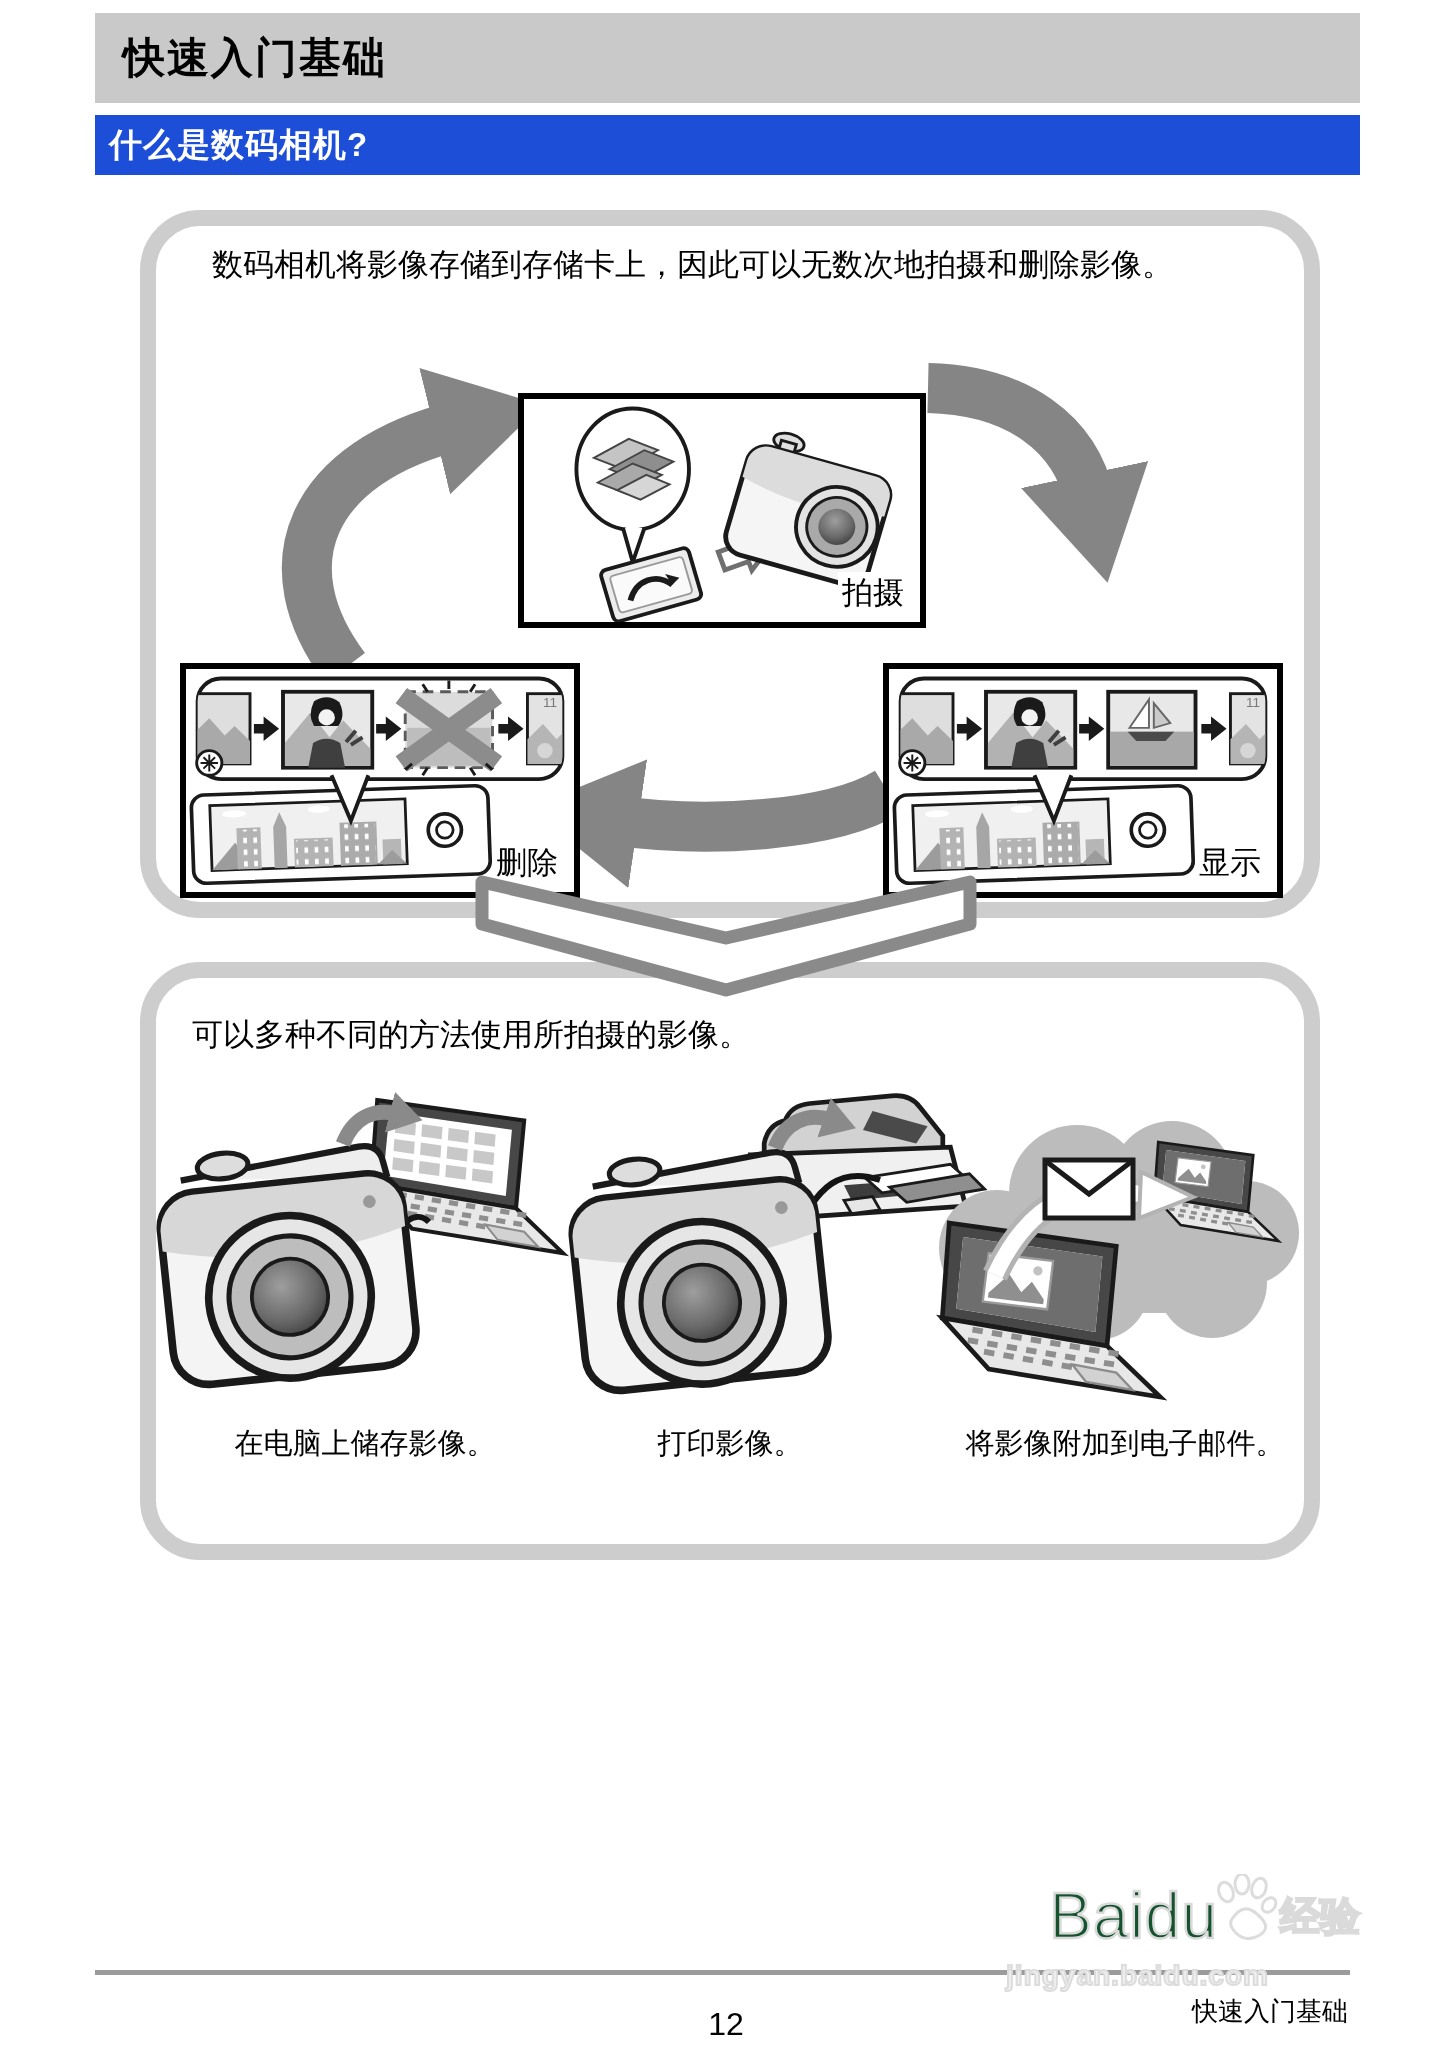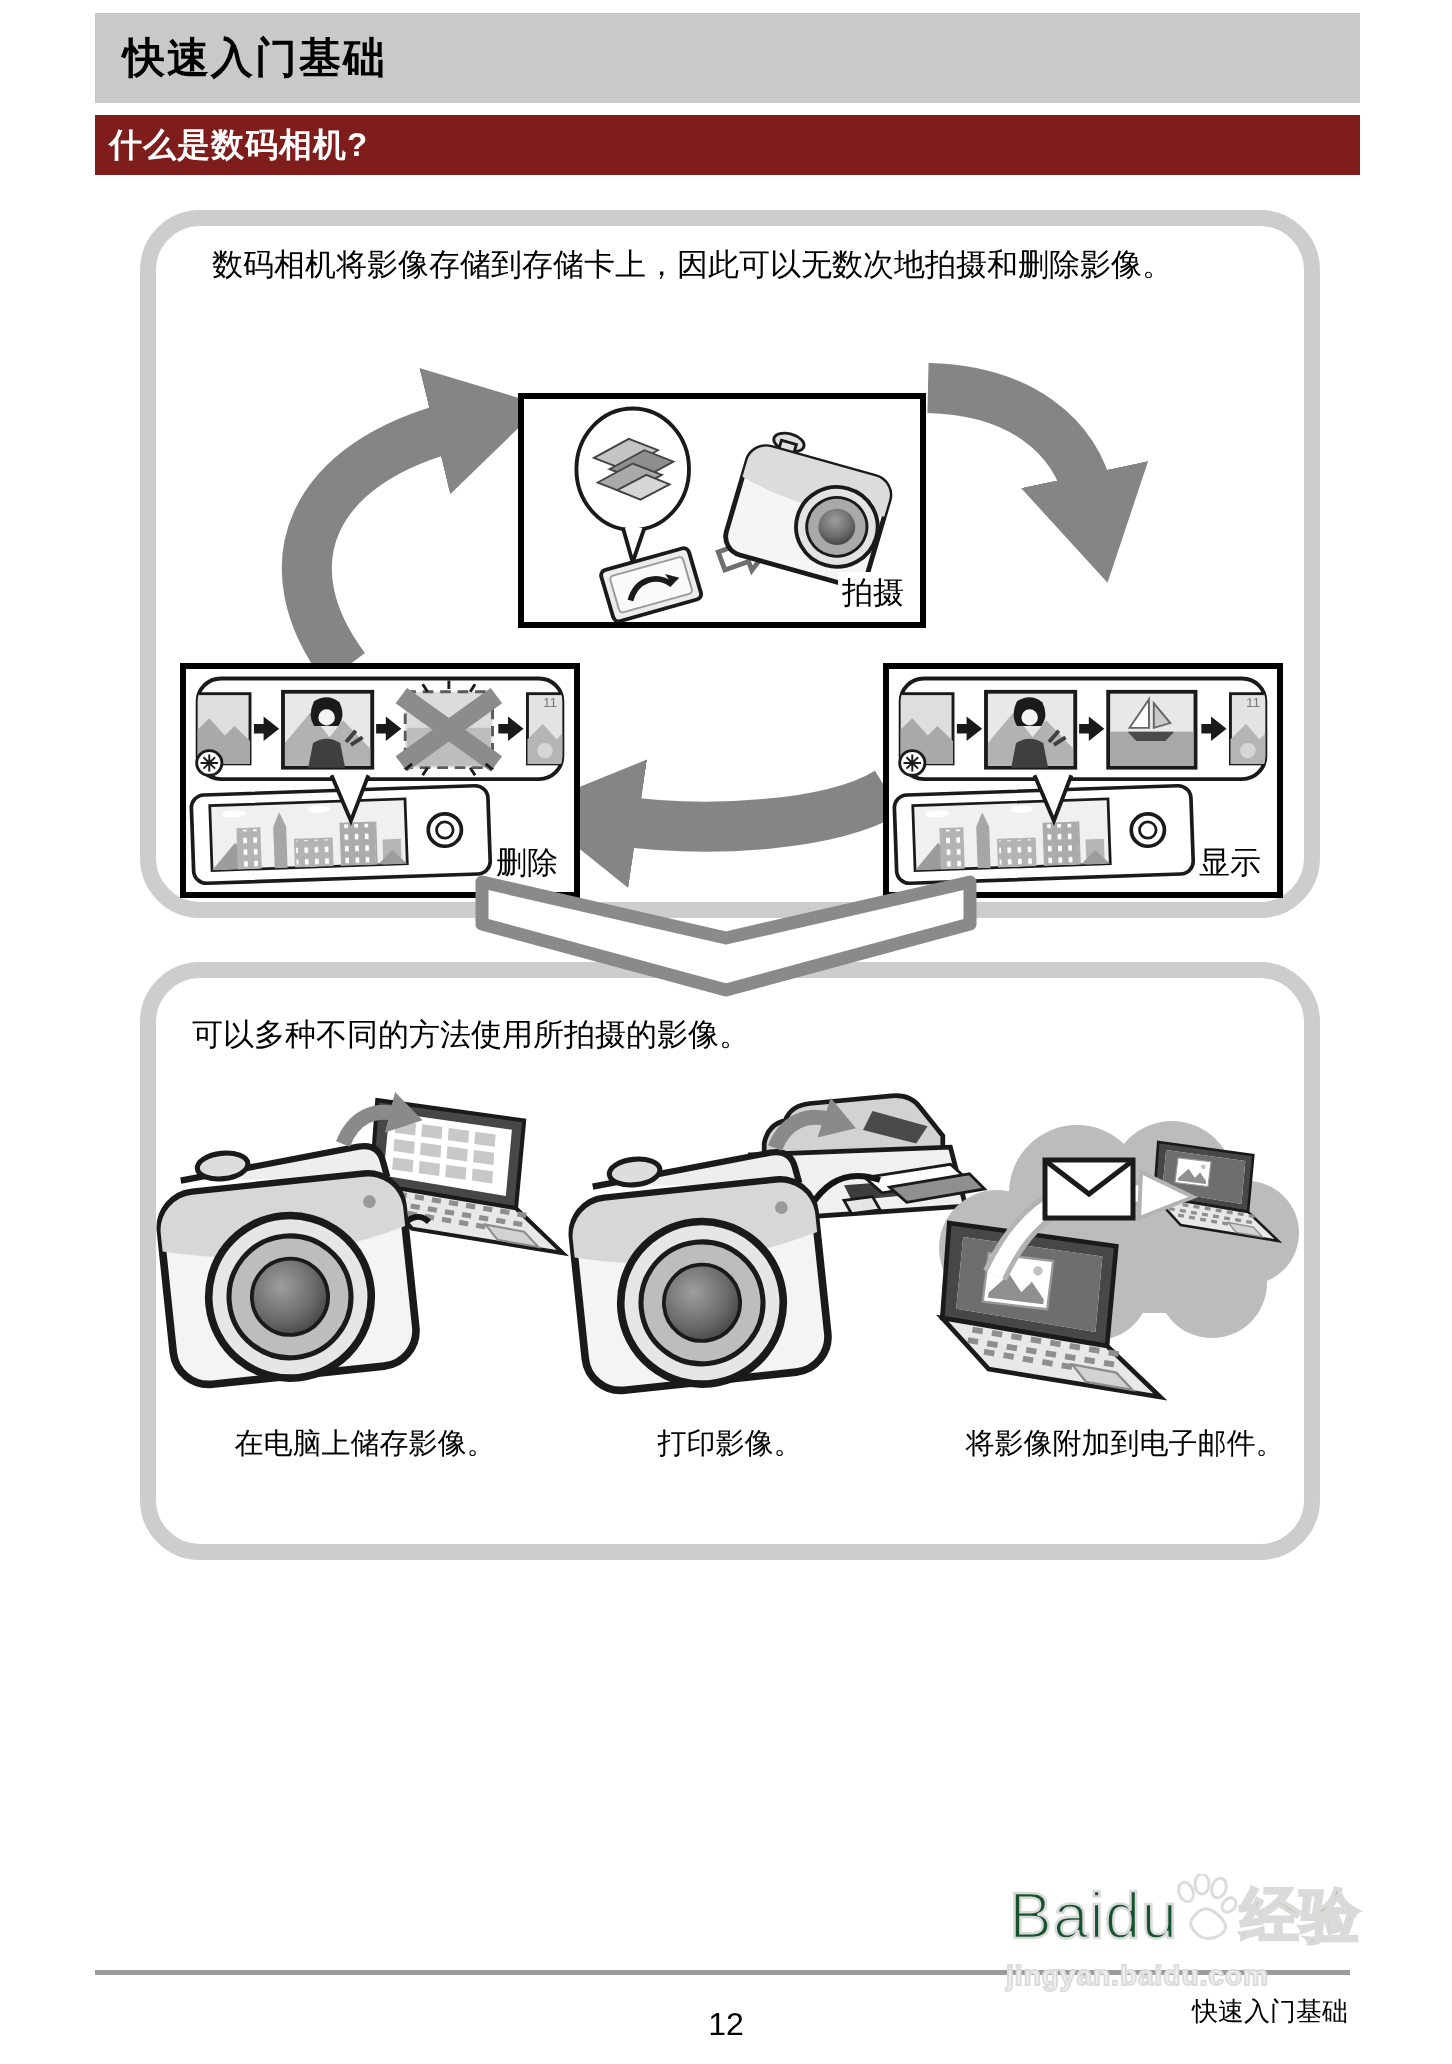--- a/index.html
+++ b/index.html
@@ -5,21 +5,21 @@
   * { margin:0; padding:0; box-sizing:border-box; }
   html,body { background:#ffffff; }
   body { font-family:"Liberation Sans","DejaVu Sans",sans-serif; color:#000; }
   .page { position:relative; width:1452px; height:2064px; background:#fff; overflow:hidden; }
 
   
   .band-light { position:absolute; left:95px; top:13px; width:1265px; height:90px;
     background:#c9c9c9; display:flex; align-items:center; padding-left:28px; }
   .band-light span { font-size:42px; font-weight:bold; letter-spacing:2px; }
   .band-dark { position:absolute; left:95px; top:115px; width:1265px; height:60px;
-    background:#7f1d1d; display:flex; align-items:center; padding-left:14px; }
+    background:#1d4ed8; display:flex; align-items:center; padding-left:14px; }
   .band-dark span { font-size:33px; font-weight:bold; color:#fff; letter-spacing:1px; }
 
   
   .round-box { position:absolute; left:140px; width:1180px; background:#fff;
     border:16px solid #cdcdcd; border-radius:60px; }
   .box1 { top:210px; height:708px; }
   .box2 { top:962px; height:598px; }
   .box-text { position:absolute; font-size:31px; line-height:1.35; white-space:nowrap; }
   .box1-text { left:192px; top:244px;margin-left:20px; }
   .box2-text { left:192px; top:1014px; }
@@ -49,21 +49,21 @@
   .page-number { position:absolute; left:660px; top:2006px; width:132px; text-align:center;
     font-size:32px; z-index:4; }
 
   
   .watermark { position:absolute; left:915px; top:1874px; width:445px; text-align:center; z-index:2;
     pointer-events:none; }
   .wm-line1 { display:flex; align-items:center; justify-content:flex-end; }
   .wm-baidu { font-size:64px; font-weight:normal; color:#14532d;
     -webkit-text-stroke:2.5px #dadada; letter-spacing:1px; }
   .wm-paw { margin:0 2px 18px -6px; }
-  .wm-jingyan { font-size:60px; font-weight:bold; color:#a16207; -webkit-text-stroke:2.5px #dadada; }
+  .wm-jingyan { font-size:40px; font-weight:bold; color:#a16207; -webkit-text-stroke:2.5px #dadada; }
   .wm-line2 { font-size:28px; font-weight:bold; color:#f0f0f0; -webkit-text-stroke:2px #dcdcdc;
     margin-top:2px; letter-spacing:1px; }
 
   .hidden-defs { position:absolute; width:0; height:0; overflow:hidden; }
   svg text.badge { font-size:14px; fill:#7a7a7a; font-family:"Liberation Sans",sans-serif; }
 </style>
 </head>
 <body>
 
 <div class="page">

